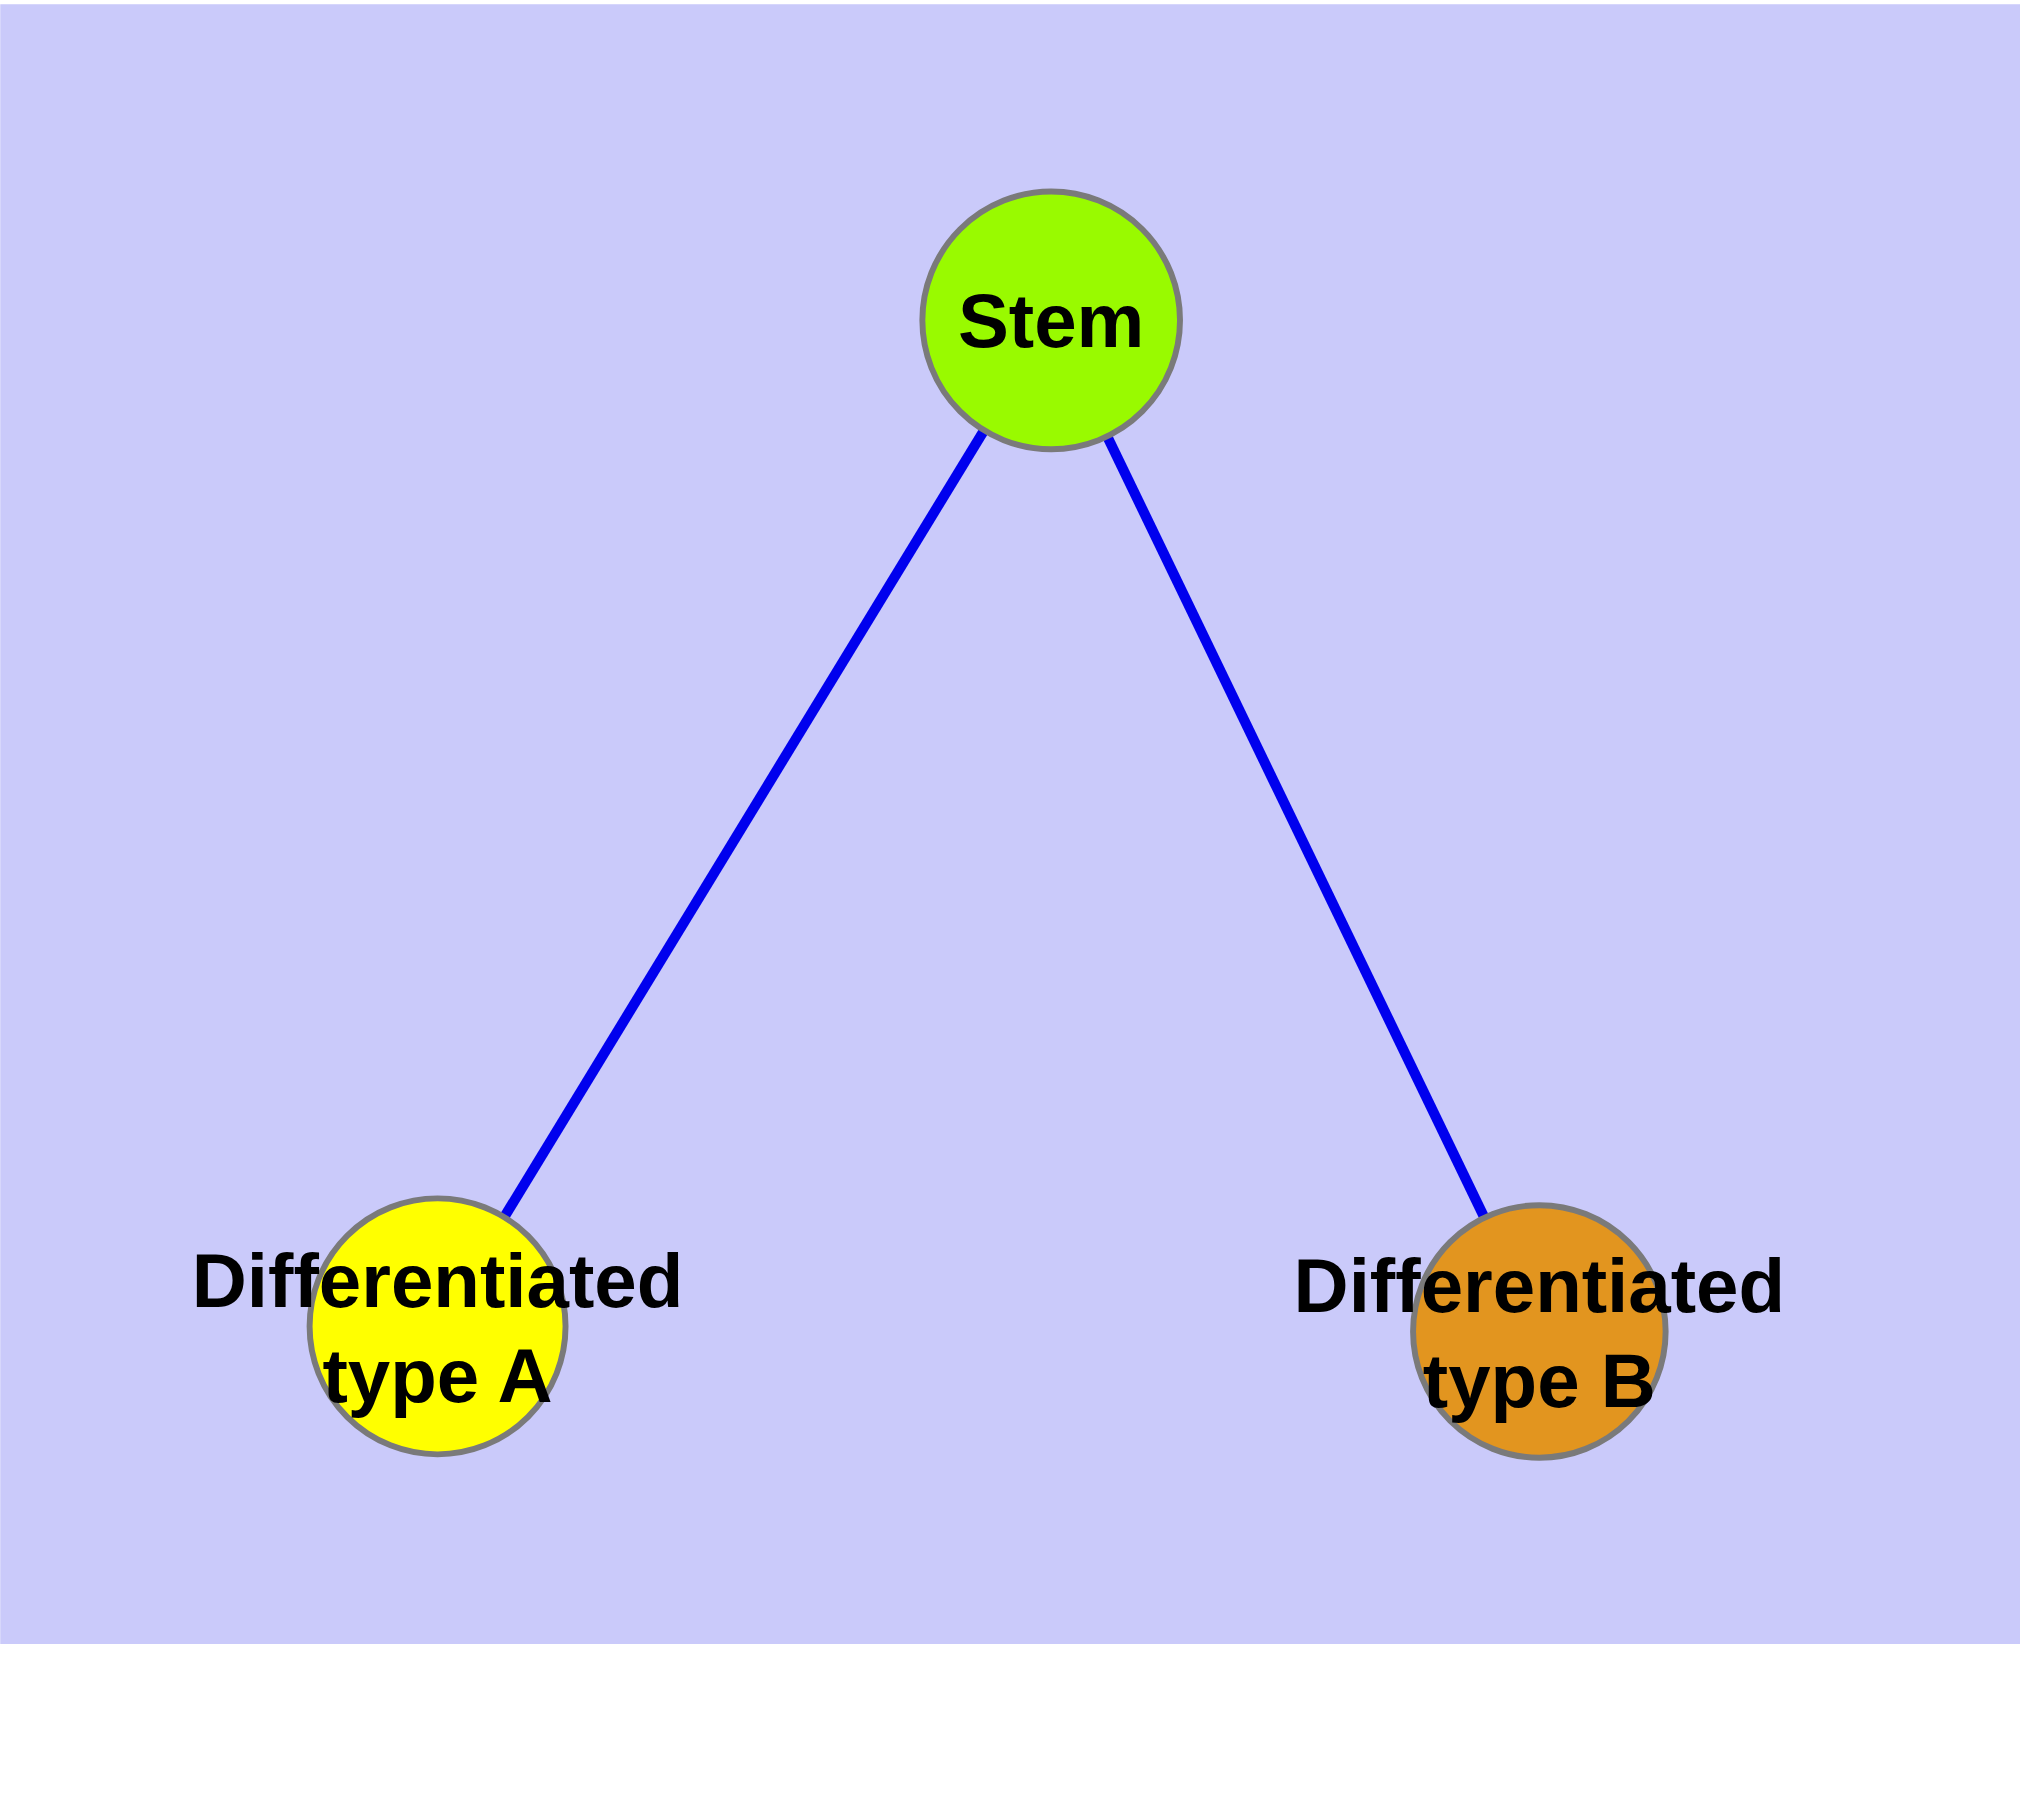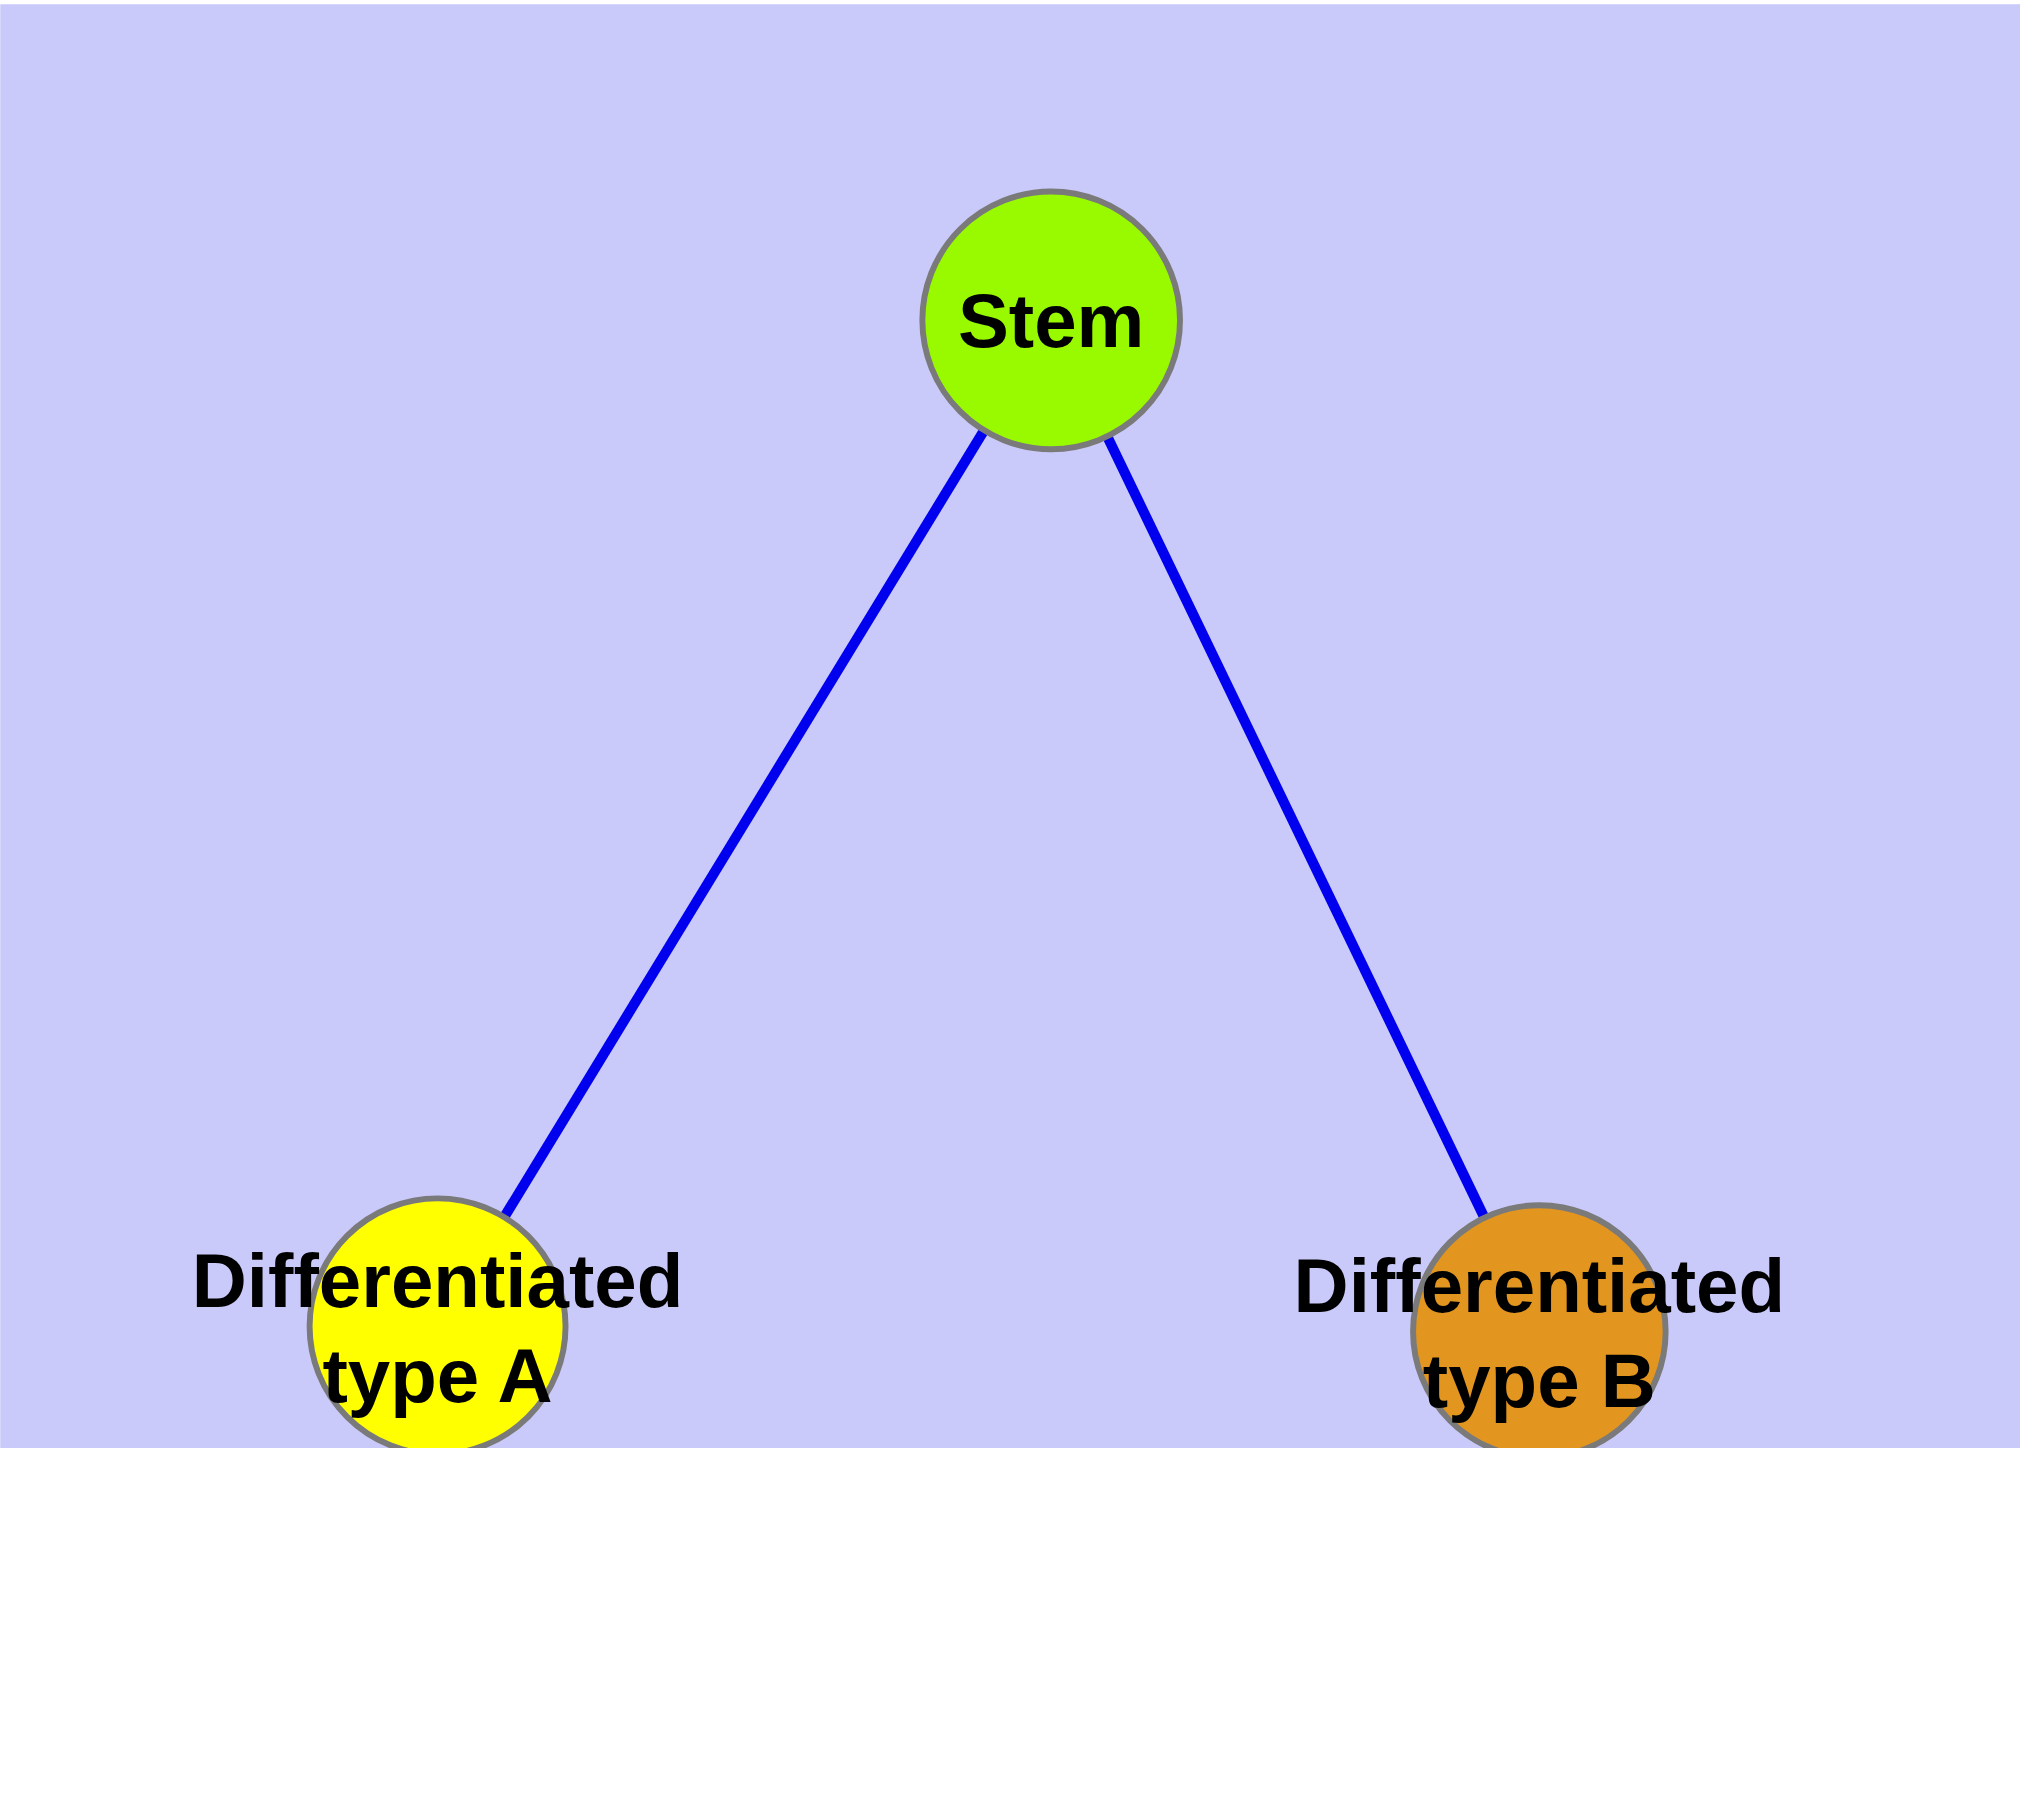--- a/index.html
+++ b/index.html
@@ -2,21 +2,21 @@
 <html style="font-size:13.6px"><head>
 <meta charset="utf-8">
 <style>
   html, body {
     margin: 0;
     padding: 0;
     background: #ffffff;
   }
   .diagram-wrap {
     width: 2021px;
-    height: 1448px;
+    height: 1644px;
     position: relative;
     background: #ffffff;
   }
   svg.diagram {
     display: block;
     width: 2021px;
     height: 1812px;
   }
   .node-label {
     font-family: "Liberation Sans", sans-serif;

